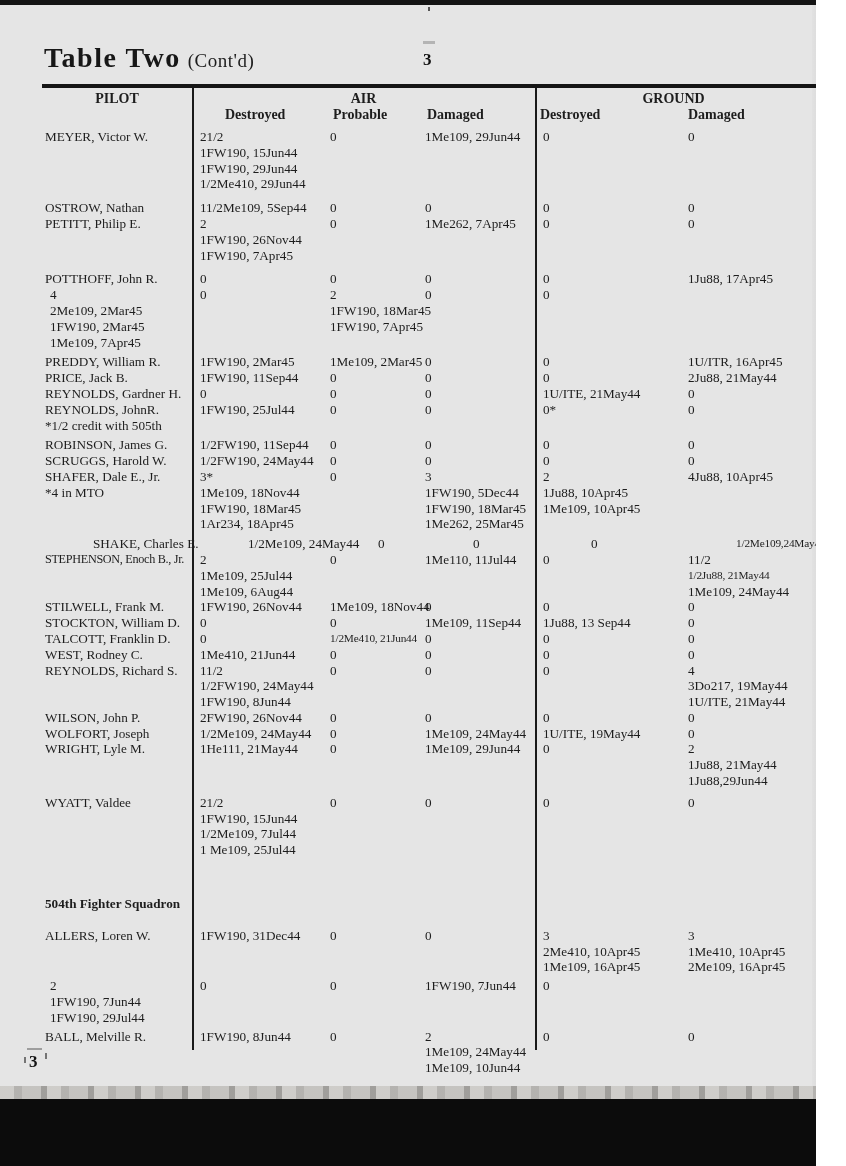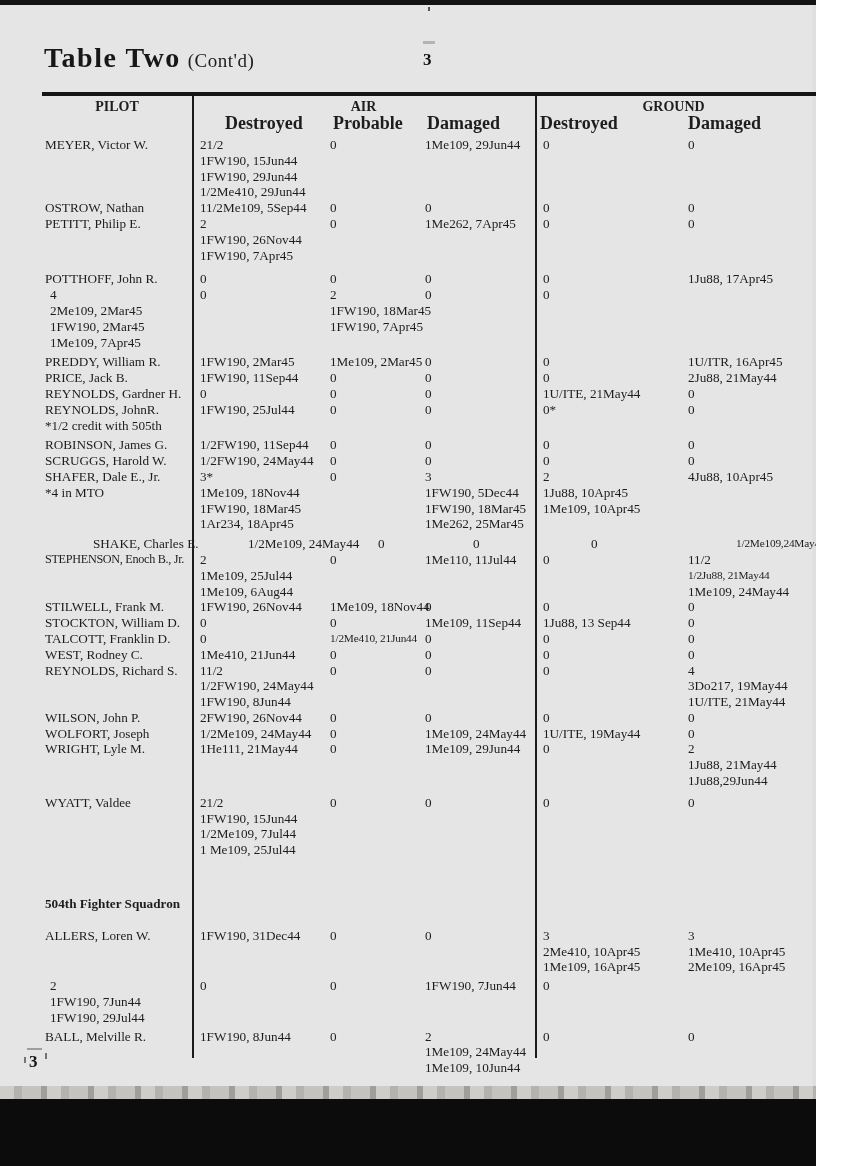--- a/index.html
+++ b/index.html
@@ -28,31 +28,31 @@
   .top-dot{position:absolute;left:428px;top:7px;width:2px;height:4px;background:#555;}
   .three-overline{position:absolute;left:423px;top:41px;width:12px;height:3px;background:rgba(90,90,90,0.35);}
 
   
   .title-row{position:absolute;left:44px;top:42px;white-space:nowrap;}
   .title{font-size:28px;font-weight:600;letter-spacing:1.5px;color:#171717;}
   .title-suffix{font-size:19px;letter-spacing:.5px;margin-left:7px;color:#1c1c1c;}
   .pageno-top{position:absolute;left:423px;top:50px;font-size:17px;font-weight:bold;color:#111;}
 
   
-  .table{position:absolute;left:42px;top:92px;width:785px;}
+  .table{position:absolute;left:42px;top:84px;width:785px;}
   .thick-rule{height:4px;background:#151515;width:785px;}
   .vrule{position:absolute;width:2px;background:#1a1a1a;top:4px;height:962px;}
   .v1{left:150px;}
   .v2{left:493px;}
 
   .hrow1{display:grid;grid-template-columns:150px 343px 292px;margin-top:3px;}
   .hrow1 div{font-weight:bold;font-size:14px;line-height:16px;text-align:center;}
   .h-ground{padding-right:62px;padding-left:47px;}
   .hrow2{display:grid;grid-template-columns:150px 130px 95px 118px 145px 147px;}
-  .hrow2 div{font-weight:bold;font-size:18px;line-height:16px;white-space:nowrap;}
+  .hrow2 div{font-weight:bold;font-size:14px;line-height:16px;white-space:nowrap;}
   .h-ad{padding-left:33px;}
   .h-ap{padding-left:11px;}
   .h-adm{padding-left:10px;}
   .h-gd{padding-left:5px;}
   .h-gdm{padding-left:8px;}
 
   .tbody{margin-top:6px;}
   .trow{display:grid;grid-template-columns:150px 130px 95px 118px 145px 147px;}
   .cell{white-space:nowrap;}
   .cell .line{height:15.8px;line-height:15.8px;font-size:13.2px;}
@@ -120,21 +120,21 @@
           <div class="cell c3">
             <div class="line">1Me109, 29Jun44</div>
           </div>
           <div class="cell c4">
             <div class="line">0</div>
           </div>
           <div class="cell c5">
             <div class="line">0</div>
           </div>
         </div>
-        <div class="trow" style="margin-top: 0;">
+        <div class="trow" style="margin-top: 8px;">
           <div class="cell c0">
             <div class="line">OSTROW, Nathan</div>
           </div>
           <div class="cell c1">
             <div class="line">11/2Me109, 5Sep44</div>
           </div>
           <div class="cell c2">
             <div class="line">0</div>
           </div>
           <div class="cell c3">

